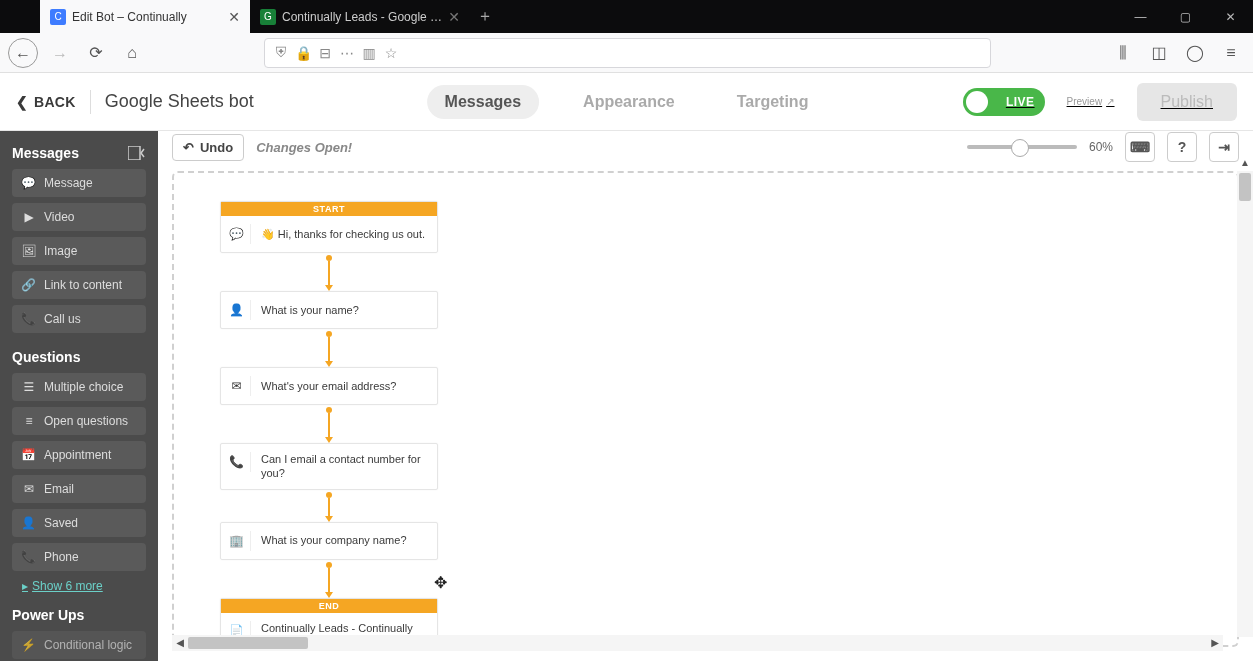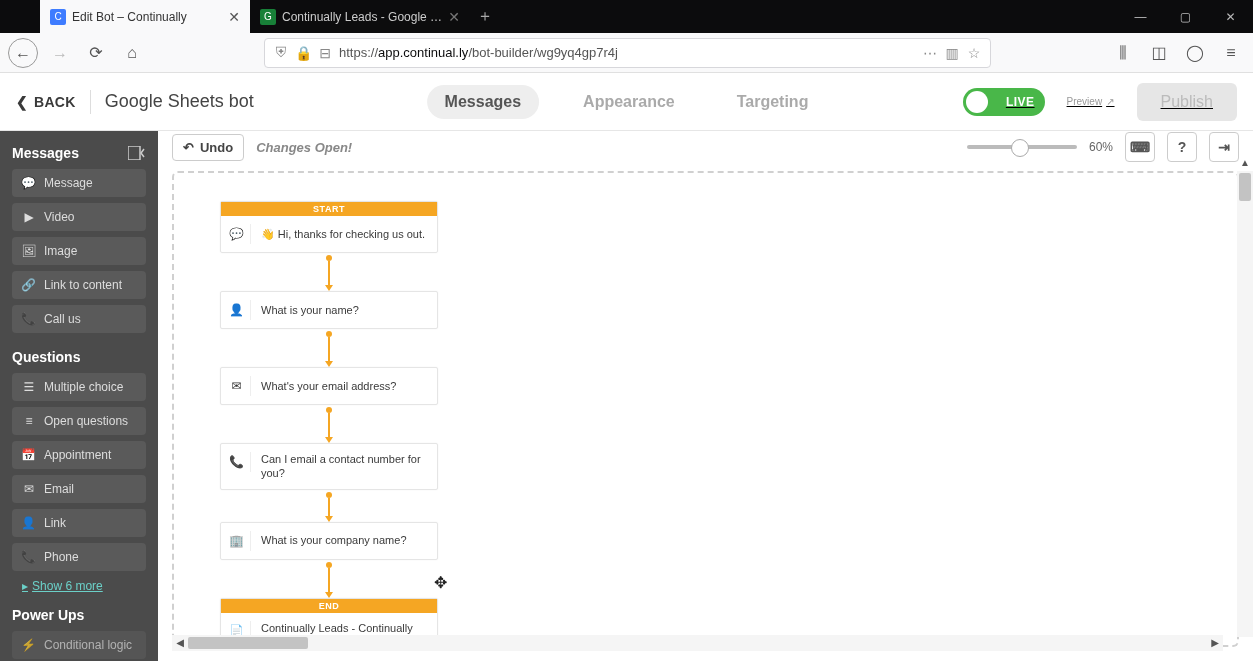--- a/index.html
+++ b/index.html
@@ -114,23 +114,20 @@
 
 <div class="nav-bar">
   <div class="nav-btn circle">←</div>
   <div class="nav-btn disabled">→</div>
   <div class="nav-btn">⟳</div>
   <div class="nav-btn">⌂</div>
   <div class="url-bar">
     <span class="url-icon">⛨</span>
     <span class="url-icon">🔒</span>
     <span class="url-icon">⊟</span>
-    <span class="url-text">
-      <span>https://</span><span class="host">app.continual.ly</span><span>/bot-builder/wg9yq4gp7r4j</span>
-    </span>
     <span class="url-icon">⋯</span>
     <span class="url-icon">▥</span>
     <span class="url-icon">☆</span>
   </div>
   <div class="nav-right">
     <div class="nav-btn">⫼</div>
     <div class="nav-btn">◫</div>
     <div class="nav-btn">◯</div>
     <div class="nav-btn">≡</div>
   </div>
@@ -204,21 +201,21 @@
     <div class="sb-item">
         <span class="ic">📅</span>
         <span>Appointment</span>
       </div>
     <div class="sb-item">
         <span class="ic">✉</span>
         <span>Email</span>
       </div>
     <div class="sb-item">
         <span class="ic">👤</span>
-        <span>Link</span>
+        <span>Saved</span>
       </div>
     <div class="sb-item">
         <span class="ic">📞</span>
         <span>Phone</span>
       </div>
     <div class="show-more">
         <span>▸</span>
         <span>Show 6 more</span>
       </div>
 

